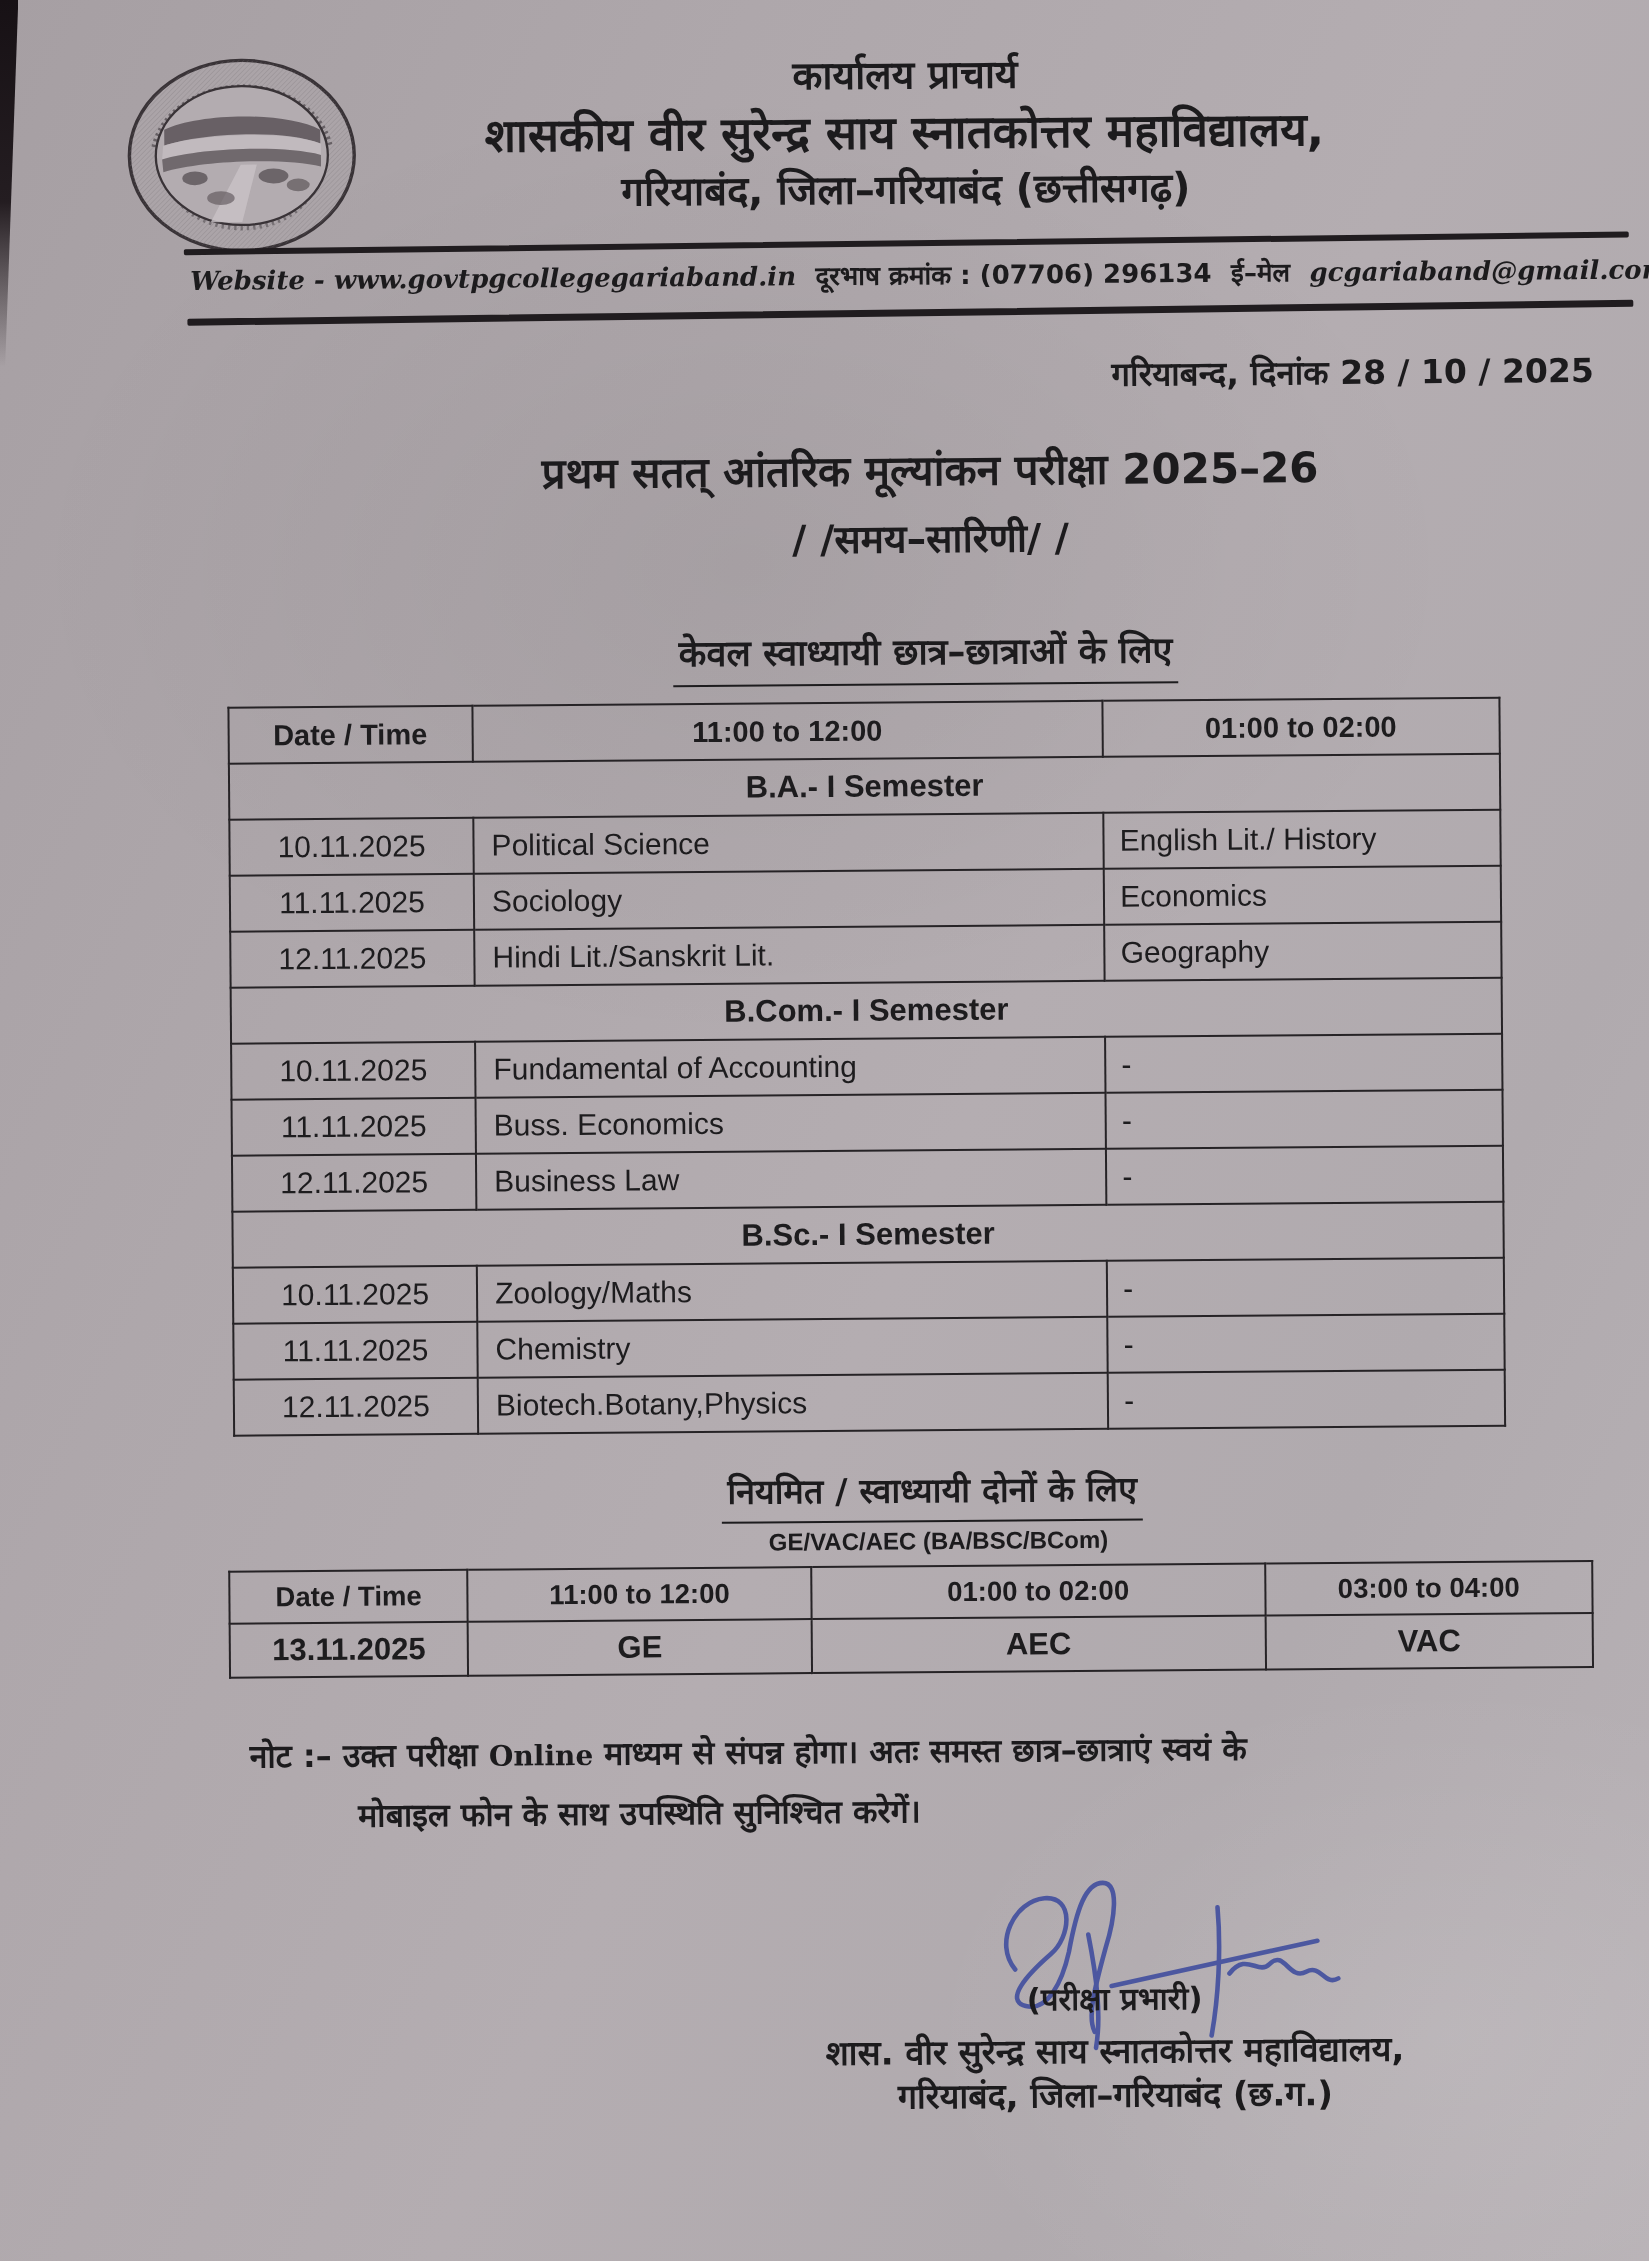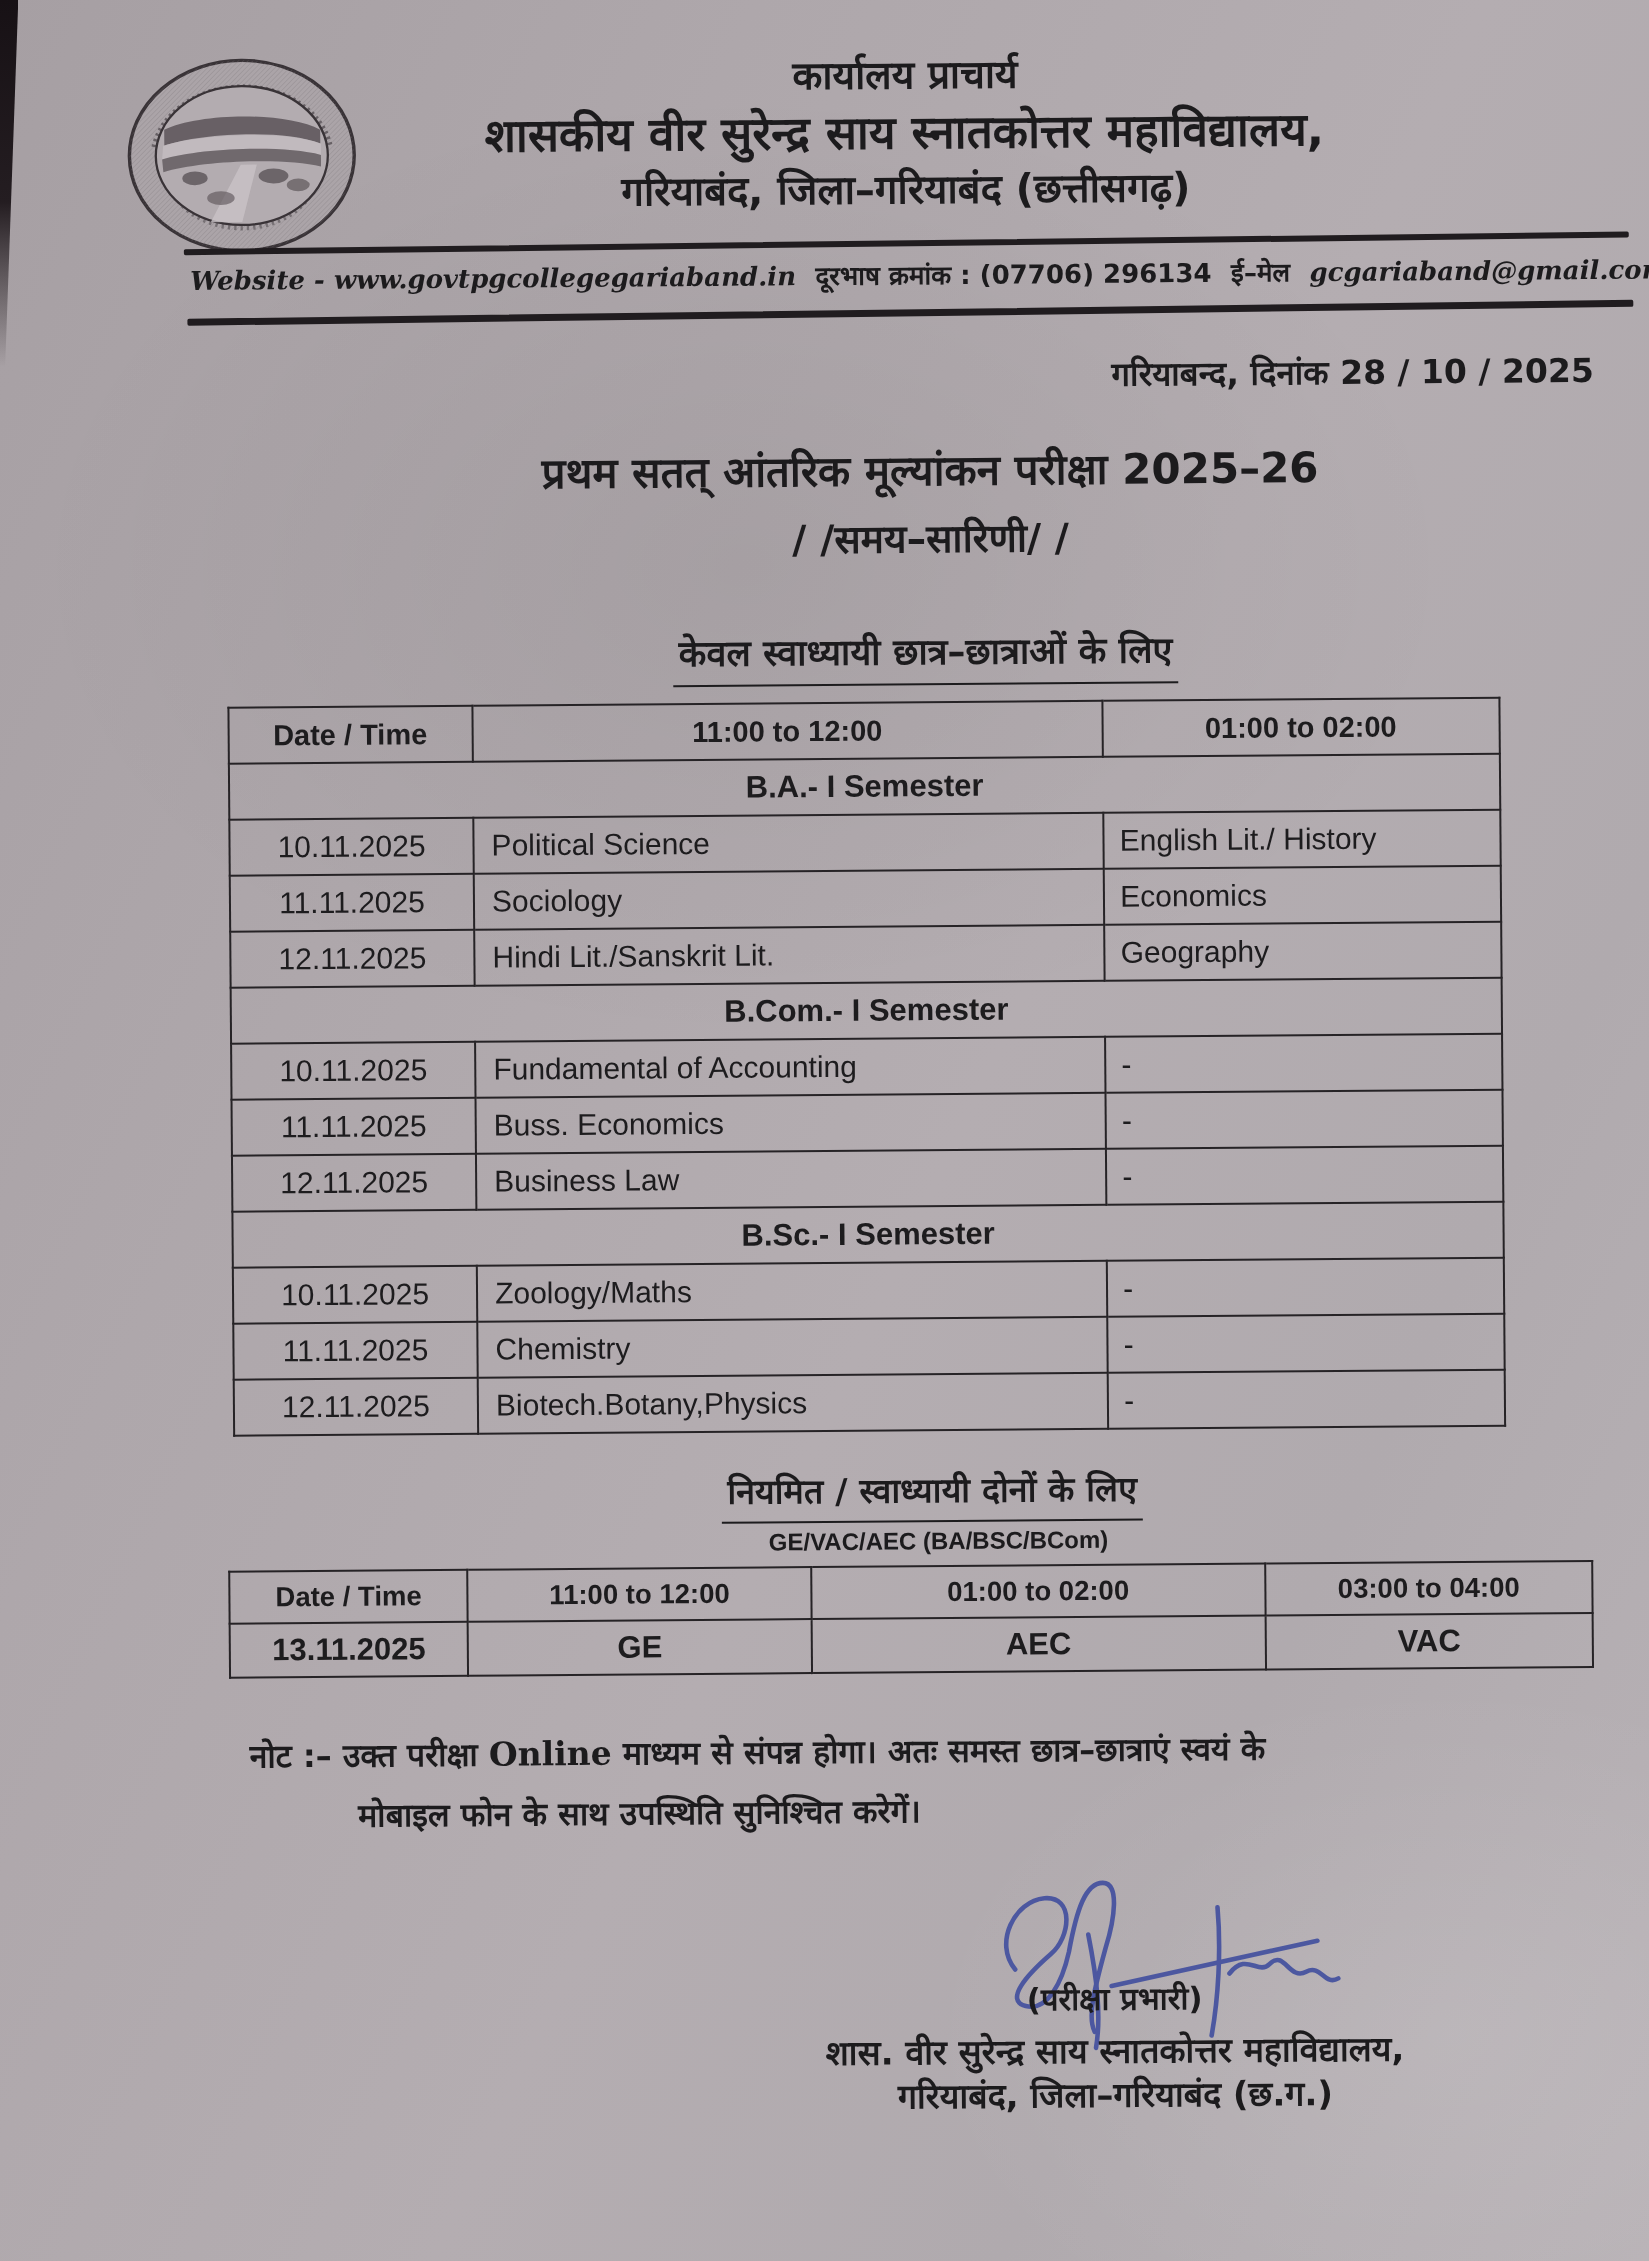--- a/index.html
+++ b/index.html
@@ -73,21 +73,21 @@
   .t2 td{height:50px;font-size:31px;font-weight:700;text-align:center;}
   .t2 td.hdr{font-size:27.5px;height:48px;}
   .t2 td.k0{width:17.4%;}
   .t2 td.k1{width:25.2%;}
   .t2 td.k2{width:33.4%;}
   .t2 td.k3{width:24.0%;}
 
   
   .note1{left:243px;top:1729px;width:1346px;font-size:32px;white-space:nowrap;}
   .note2{left:351px;top:1789px;width:1203px;font-size:32px;}
-  .online-word{font-family:"DejaVu Serif", serif;font-weight:700;font-size:33px;}
+  .online-word{font-family:"DejaVu Serif", serif;font-weight:700;font-size:28px;}
 
   
   .sig-svg{left:962px;top:1869px;width:407px;height:189px;}
   .sig-designation{left:934px;top:1979px;width:344px;font-size:31px;}
   .sig-college{left:682px;top:2029px;width:848px;font-size:34px;}
   .sig-address{left:682px;top:2073px;width:848px;font-size:34px;}
 </style>
 </head>
 <body>
 

